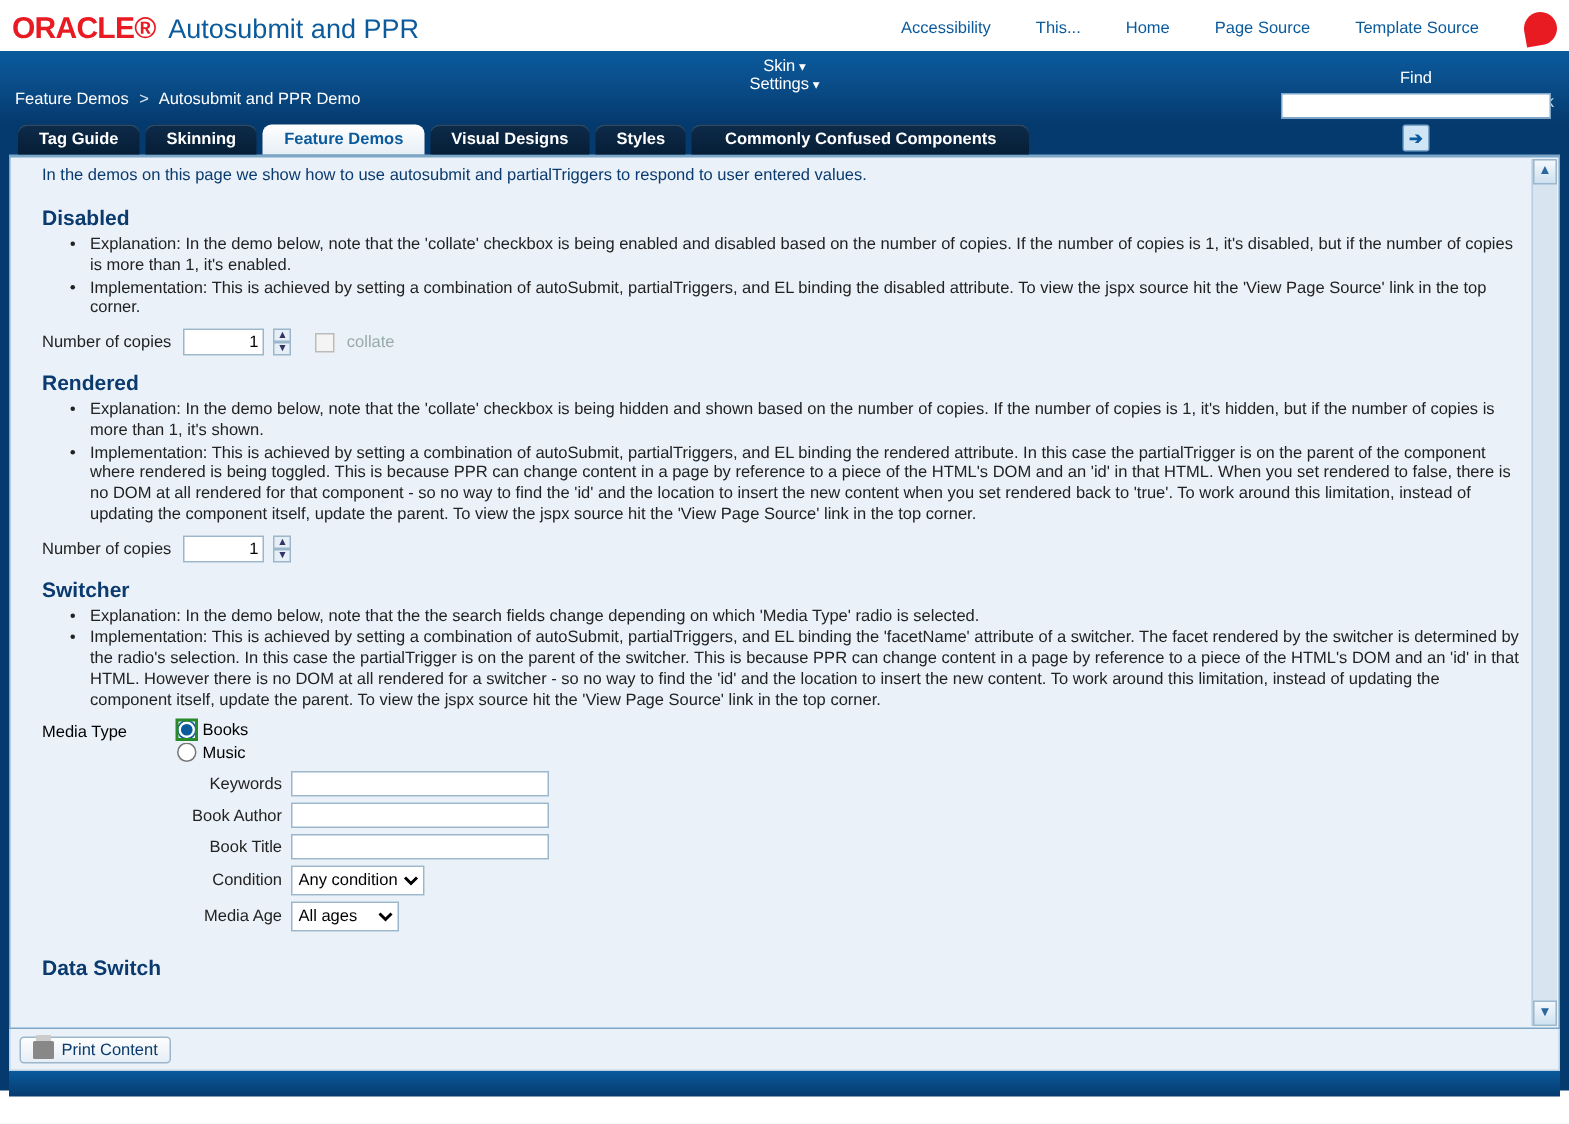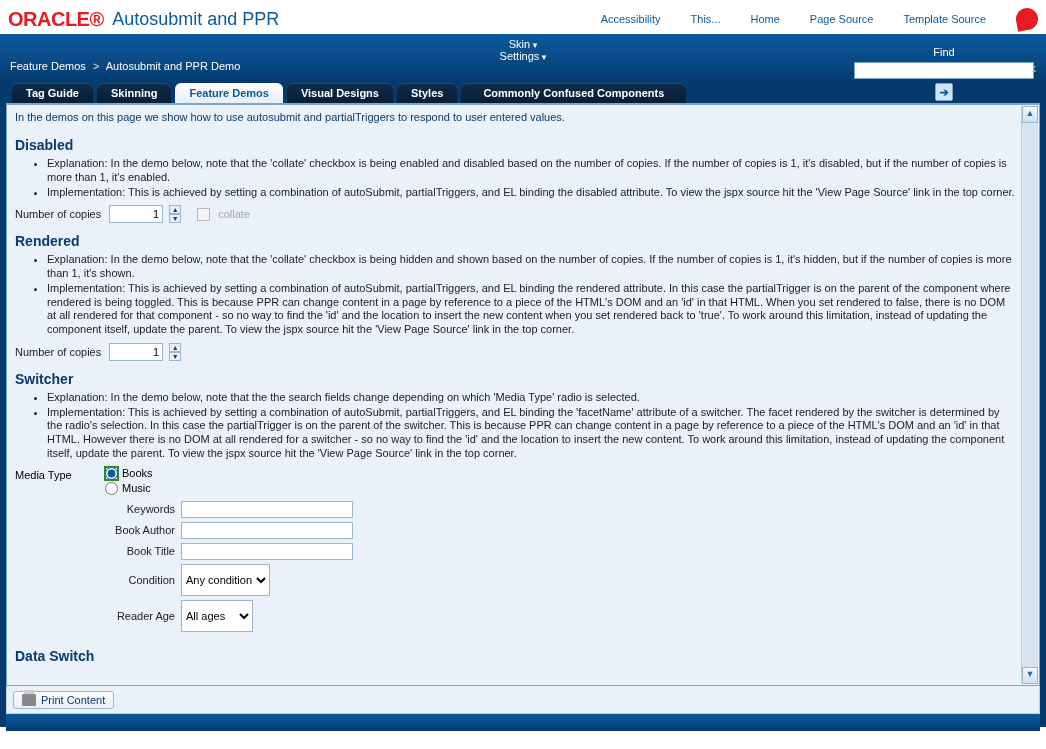--- a/index.html
+++ b/index.html
@@ -74,41 +74,41 @@
     height: 645px;
   }
   .content-frame {
     background: #eaf1f8;
     border: 1px solid #7da7c9;
     height: 582px;
     position: relative;
   }
   .scroll {
     position:absolute; inset:0; overflow:hidden;
-    padding: 6px 22px 6px 8px;
+    padding: 6px 22px 6px 21px;
   }
   .intro { color:#0a3a6e; font-size:11px; margin-bottom:14px;}
   .section-h { color:#0a3a6e; font-size:14px; font-weight:bold; margin-top:10px; margin-bottom:0;}
   ul.bullets { margin:4px 0 6px 0; padding-left: 32px;}
   ul.bullets li { color:#222; font-size:11px; line-height:1.25; margin-bottom:1px;}
   .form-row { display:flex; align-items:center; margin:3px 0 8px 0; gap:6px; font-size:11px; color:#222;}
   .form-row label { margin-right:2px;}
   .num-input { width:54px; height:18px; border:1px solid #9cb6cc; text-align:right; padding-right:3px; font-size:11px;}
   .spin { display:flex; flex-direction:column;}
   .spin div { width:12px; height:9px; background:#e6eef6; border:1px solid #9cb6cc; font-size:7px; text-align:center; line-height:7px; color:#336; cursor:pointer;}
   .chk { width:13px; height:13px; border:1px solid #bbb; background:#f4f4f4;}
   .chk-label { color:#9aa; margin-left:2px;}
   .radio-col { display:flex; flex-direction:column; gap:2px; margin-left:4px;}
   .radio-row { display:flex; align-items:center; gap:4px; font-size:11px;}
   input[type=radio]{ accent-color:#0a5a9c; margin:0;}
   input[type=radio]:checked { outline: 2px solid #2a8a2a; outline-offset:-1px; border-radius:50%;}
   .field-grid { display:grid; grid-template-columns: 160px auto; gap:4px 6px; align-items:center; margin-top:6px;}
   .field-grid .lbl { text-align:right; font-size:11px; color:#222;}
   .txt { width:172px; height:17px; border:1px solid #9cb6cc; font-size:11px; padding:0 3px;}
-  .sel { height:32px; border:1px solid #9cb6cc; font-size:11px; background:#fff;}
+  .sel { height:20px; border:1px solid #9cb6cc; font-size:11px; background:#fff;}
   .scrollbar {
     position:absolute; right:1px; top:1px; bottom:1px; width:17px;
     background:#d8e5f1; border-left:1px solid #b8cee2;
     display:flex; flex-direction:column; justify-content:space-between;
   }
   .sb-btn { height:17px; background:linear-gradient(#f4f8fc,#cfe1f0); border:1px solid #9cb6cc; color:#2a66a0; font-size:9px; text-align:center; line-height:13px; cursor:pointer;}
   .bottom-bar {
     background:#eaf1f8; border:1px solid #bcd1e4; border-top:0;
     height:28px; display:flex; align-items:center; padding:0 6px;
   }
@@ -223,21 +223,21 @@
       </div>
       <div class="field-grid">
         <div class="lbl">Keywords</div>
         <input class="txt" style="">
         <div class="lbl">Book Author</div>
         <input class="txt" style="">
         <div class="lbl">Book Title</div>
         <input class="txt" style="">
         <div class="lbl">Condition</div>
         <div><select class="sel"><option>Any condition</option></select></div>
-        <div class="lbl">Reader Age</div>
+        <div class="lbl">Media Age</div>
         <div><select class="sel" style="width:72px;"><option>All ages</option></select></div>
       </div>
 
       <div class="section-h" style="margin-top:16px;">Data Switch</div>
     </div>
     <div class="scrollbar">
       <div class="sb-btn">▲</div>
       <div class="sb-btn">▼</div>
     </div>
   </div>

